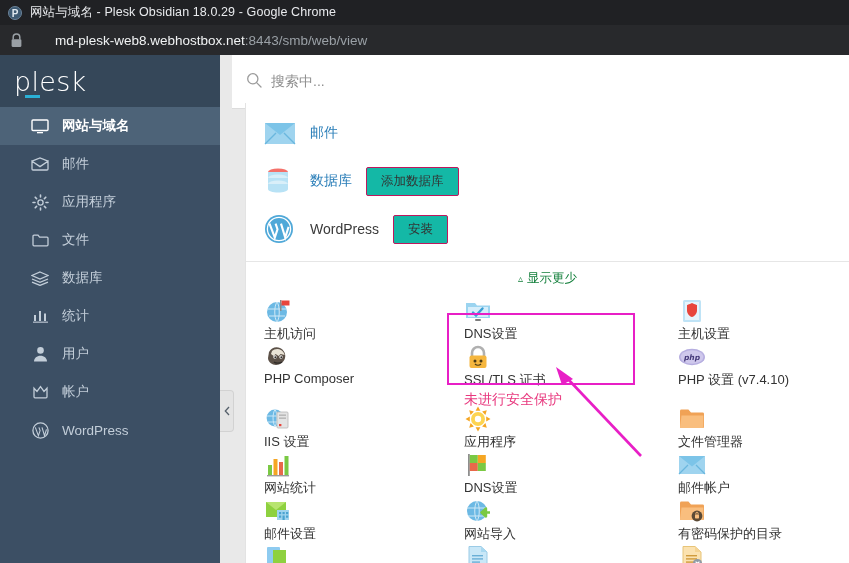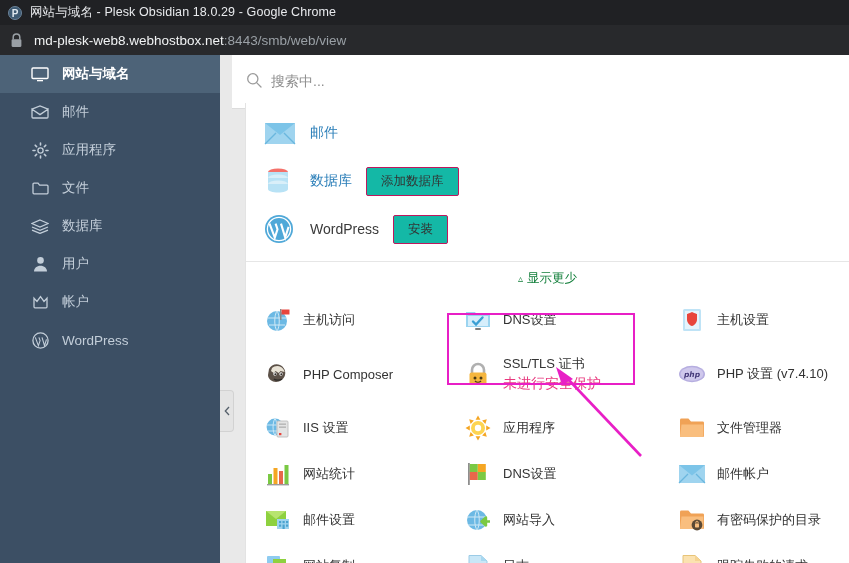--- a/index.html
+++ b/index.html
@@ -24,21 +24,21 @@
     font-weight: bold; margin-right: 8px; flex: 0 0 auto;
     border: 1px solid #6b8399;
   }
   .title-text {
     color: #e8eaed; font-size: 12.5px; white-space: nowrap;
     letter-spacing: .1px;
   }
   .urlbar {
     position: absolute; left: 0; top: 25px; width: 849px; height: 30px;
     background: #28292c;
-    display: flex; align-items: center; padding-left: 10px;
+    display: flex; align-items: center; padding-left: 10px; gap: 21px;
   }
   .lock-icon { width: 13px; height: 15px; margin-right: 11px; flex: 0 0 auto; }
   .url-text { font-size: 13.5px; white-space: nowrap; }
   .url-host { color: #f1f3f4; }
   .url-rest { color: #9aa0a6; }
 
   
   .sidebar {
     position: absolute; left: 0; top: 55px; width: 220px; height: 508px;
     background: #3c4f64;
@@ -106,22 +106,22 @@
     text-align: center; padding: 8px 0 10px 0;
     font-size: 12.5px; color: #15803d; cursor: pointer;
   }
   .chev-up { font-size: 10px; margin-right: 4px; }
 
   .grid {
     display: grid; grid-template-columns: 200px 214px 190px;
     padding-left: 18px;
   }
   .cell {
-    height: 46px; display: flex; align-items: center;
-    position: relative; cursor: pointer;
+    height: 46px; display: flex; align-items: flex-start;
+    position: relative; cursor: pointer; flex-direction: column;
   }
   .cell-ico {
     width: 28px; height: 28px; margin-right: 11px; flex: 0 0 auto;
     display: flex; align-items: center; justify-content: center;
   }
   .cell-txt { display: flex; flex-direction: column; }
   .cell-label { font-size: 13px; color: #333333; white-space: nowrap; }
   .cell-sub { font-size: 14px; color: #e8387e; margin-top: 2px; white-space: nowrap; }
   .cell.tall { height: 62px; }
 
@@ -156,20 +156,23 @@
     <span class="lock-icon">
       <svg width="13" height="15" viewBox="0 0 13 15">
         <path d="M3.2 6.4V4.3a3.3 3.3 0 0 1 6.6 0v2.1" fill="none" stroke="#9aa0a6" stroke-width="1.5"></path>
         <rect x="1.6" y="6.3" width="9.8" height="7.6" rx="1.1" fill="#9aa0a6"></rect>
       </svg>
     </span>
     <span class="url-text"><span class="url-host">md-plesk-web8.webhostbox.net</span><span class="url-rest">:8443/smb/web/view</span></span>
   </div>
 
   <div class="sidebar">
+    <div class="logo-wrap">
+      <div class="logo"><span>plesk</span><span class="logo-underline"></span></div>
+    </div>
 
     <div class="nav-item active">
       <span class="nav-ico">
         <svg width="18" height="15" viewBox="0 0 18 15">
             <rect x="1" y="1" width="16" height="10.5" rx="1" fill="none" stroke="#ffffff" stroke-width="1.4"></rect>
             <rect x="6" y="13" width="6" height="1.3" fill="#ffffff"></rect>
           </svg>
       </span>
       <span>网站与域名</span>
     </div>
@@ -209,20 +212,33 @@
       <span class="nav-ico">
         <svg width="18" height="15" viewBox="0 0 18 15">
             <path d="M9 1 17 4.5 9 8 1 4.5z" fill="none" stroke="#c3ced9" stroke-width="1.3"></path>
             <path d="M1 8 9 11.3 17 8" fill="none" stroke="#c3ced9" stroke-width="1.3"></path>
             <path d="M1 11.2 9 14.4 17 11.2" fill="none" stroke="#c3ced9" stroke-width="1.3"></path>
           </svg>
       </span>
       <span>数据库</span>
     </div>
 
+    <div class="nav-item">
+      <span class="nav-ico">
+        <svg width="17" height="14" viewBox="0 0 17 14">
+            <g fill="#c3ced9">
+              <rect x="2" y="6" width="2" height="6"></rect>
+              <rect x="7" y="2" width="2" height="10"></rect>
+              <rect x="12" y="4.5" width="2" height="7.5"></rect>
+            </g>
+            <rect x="1" y="12.6" width="15" height="1.1" fill="#c3ced9"></rect>
+          </svg>
+      </span>
+      <span>统计</span>
+    </div>
 
     <div class="nav-item">
       <span class="nav-ico">
         <svg width="15" height="16" viewBox="0 0 15 16">
             <circle cx="7.5" cy="4.4" r="3.3" fill="#c3ced9"></circle>
             <path d="M1 15.5c0-3.6 2.9-5.8 6.5-5.8s6.5 2.2 6.5 5.8z" fill="#c3ced9"></path>
           </svg>
       </span>
       <span>用户</span>
     </div>

